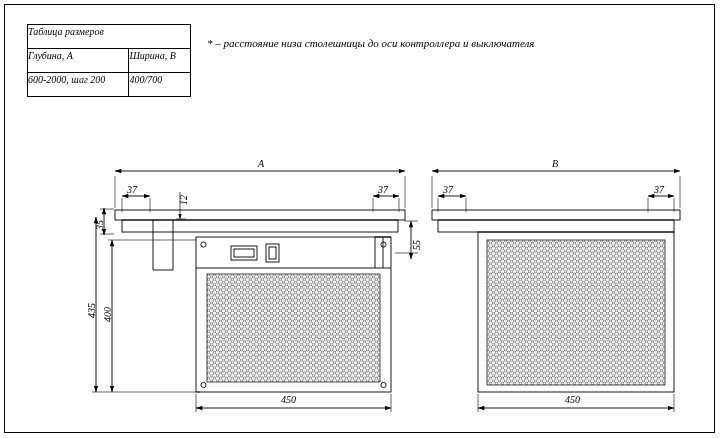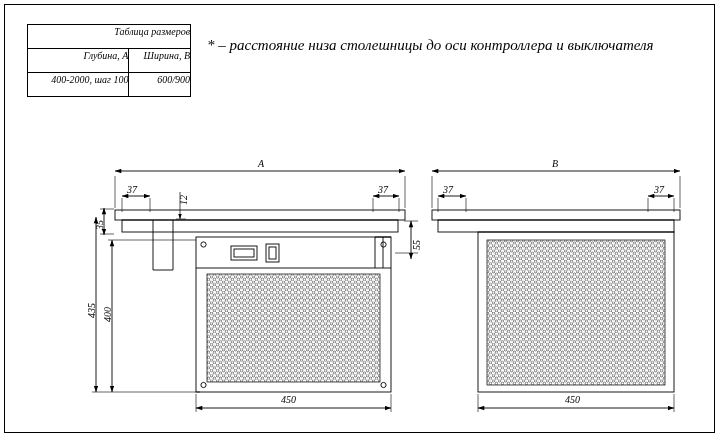--- a/index.html
+++ b/index.html
@@ -37,36 +37,36 @@
     left: 27px;
     top: 24px;
     width: 164px;
     border-collapse: collapse;
     font-family: "Liberation Serif", serif;
     font-style: italic;
     font-size: 10px;
   }
   .sizetable td {
     border: 1px solid #000;
-    text-align: right;
+    text-align: left;
     padding: 1px 0 11px 0;
     white-space: nowrap;
     color: #000;
   }
   .sizetable .title { font-size: 10px; }
   .sizetable .hdr { font-size: 10px; }
   .sizetable .val { font-size: 10px; }
   
   .note {
     position: absolute;
     left: 207px;
     top: 37px;
     font-family: "Liberation Serif", serif;
     font-style: italic;
-    font-size: 15px;
+    font-size: 11px;
     color: #000;
     white-space: nowrap;
   }
   
   .dim {
     position: absolute;
     font-family: "Liberation Serif", serif;
     font-style: italic;
     font-size: 10px;
     color: #000;
@@ -86,22 +86,22 @@
   <table class="sizetable">
     <tbody>
         <tr>
       <td class="title" colspan="2">Таблица размеров</td>
     </tr>
     <tr>
       <td class="hdr">Глубина, А</td>
       <td class="hdr">Ширина, В</td>
     </tr>
     <tr>
-      <td class="val">400-2000, шаг 100</td>
-      <td class="val">600/900</td>
+      <td class="val">600-2000, шаг 200</td>
+      <td class="val">400/700</td>
     </tr>
   </tbody>
     </table>
 
   <div class="note">* – расстояние низа столешницы до оси контроллера и выключателя</div>
 
   <svg class="layer" viewBox="0 0 720 438">
     <defs>
       <pattern id="perf" width="6" height="5.2" patternUnits="userSpaceOnUse">
         <circle cx="1.5" cy="1.3" r="1.25" fill="none" stroke="#000" stroke-width="0.5"></circle>

